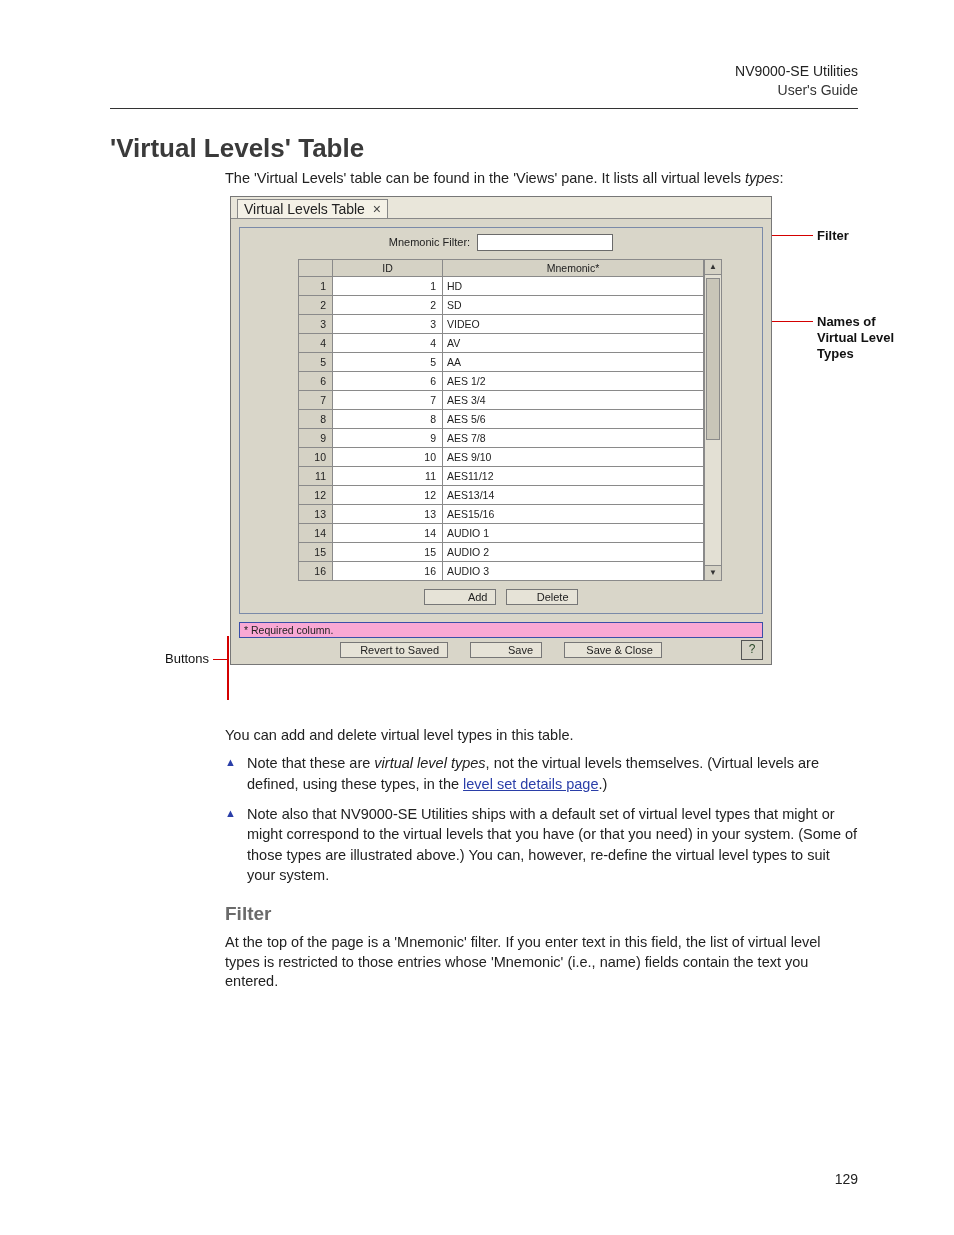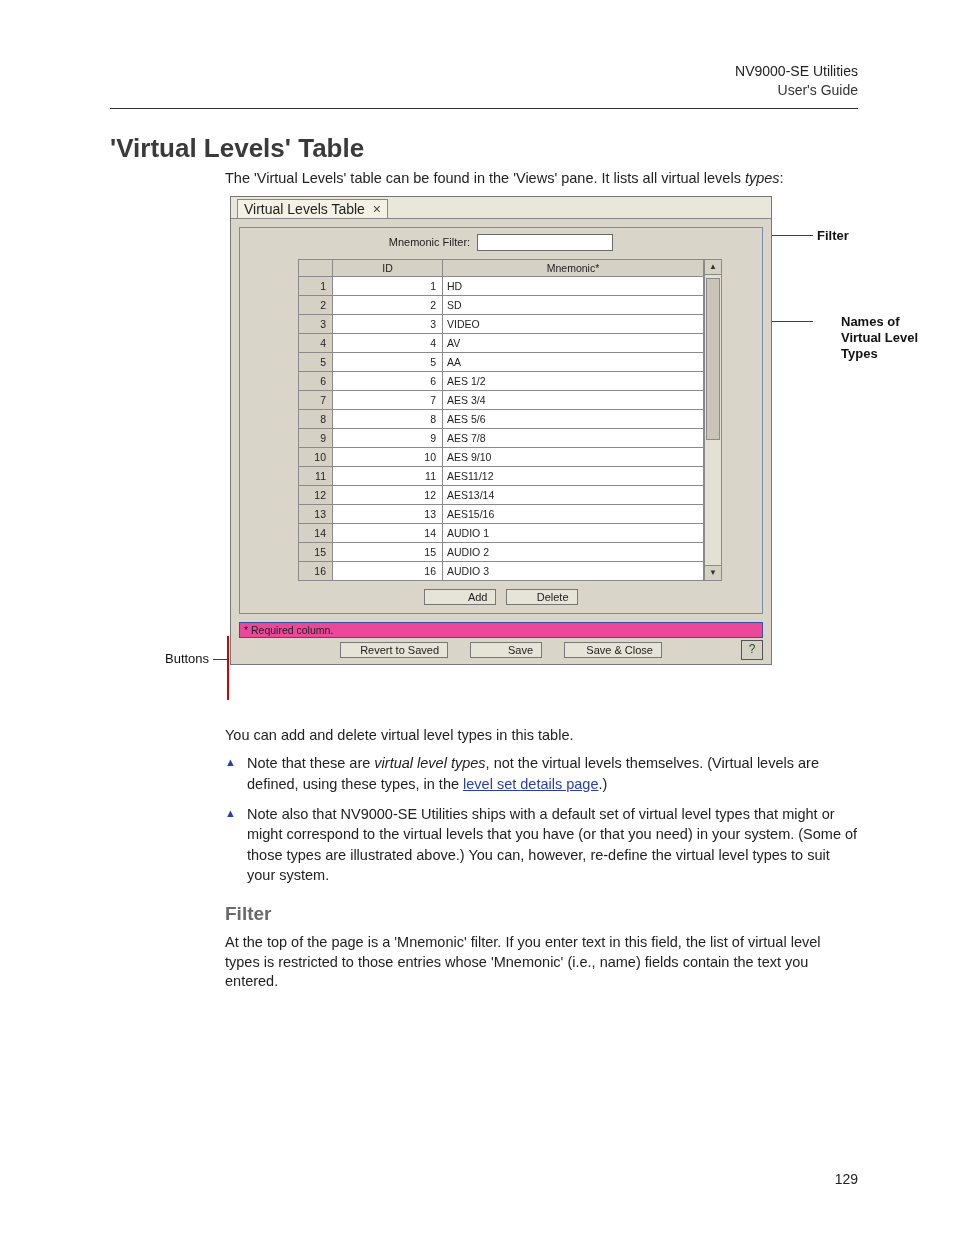--- a/index.html
+++ b/index.html
@@ -48,21 +48,21 @@
     margin: 6px 0 10px 0;
     height: 520px;
   }
   .figwrap .callout {
     position: absolute;
     font-size: 13px;
     color: #111;
   }
   .callout.buttons { left: -60px; top: 455px; }
   .callout.filter  { left: 592px; top: 32px; font-weight: 600; }
-  .callout.names   { left: 616px; top: 118px; width: 100px; font-weight: 600; line-height: 1.25; }
+  .callout.names   { left: 592px; top: 118px; width: 100px; font-weight: 600; line-height: 1.25; }
   .callout-line {
     position: absolute;
     background: #d40000;
   }
   .cl-filter   { top: 39px; left: 430px; width: 158px; height: 1.5px; }
   .cl-names    { top: 125px; left: 514px; width: 74px; height: 1.5px; }
   .cl-buttons-h{ top: 463px; left: -12px; width: 14px; height: 1.5px; }
   .cl-buttons-v{ top: 440px; left: 2px; width: 1.5px; height: 64px; }
 
   .appwin {
@@ -185,21 +185,21 @@
     text-align: right;
     background: #e6e3d7;
     border: 1px solid #777;
     margin: 0 3px;
     cursor: pointer;
   }
 
   .reqbar {
     margin: 6px 8px 0 8px;
     border: 1px solid #3a4ea8;
-    background: #ec4899;
+    background: #f9a8d4;
     font-size: 10.5px;
     padding: 1px 4px;
   }
   .footerbar {
     margin: 4px 8px 6px 8px;
     display: flex;
     align-items: center;
     gap: 16px;
     justify-content: center;
     position: relative;

